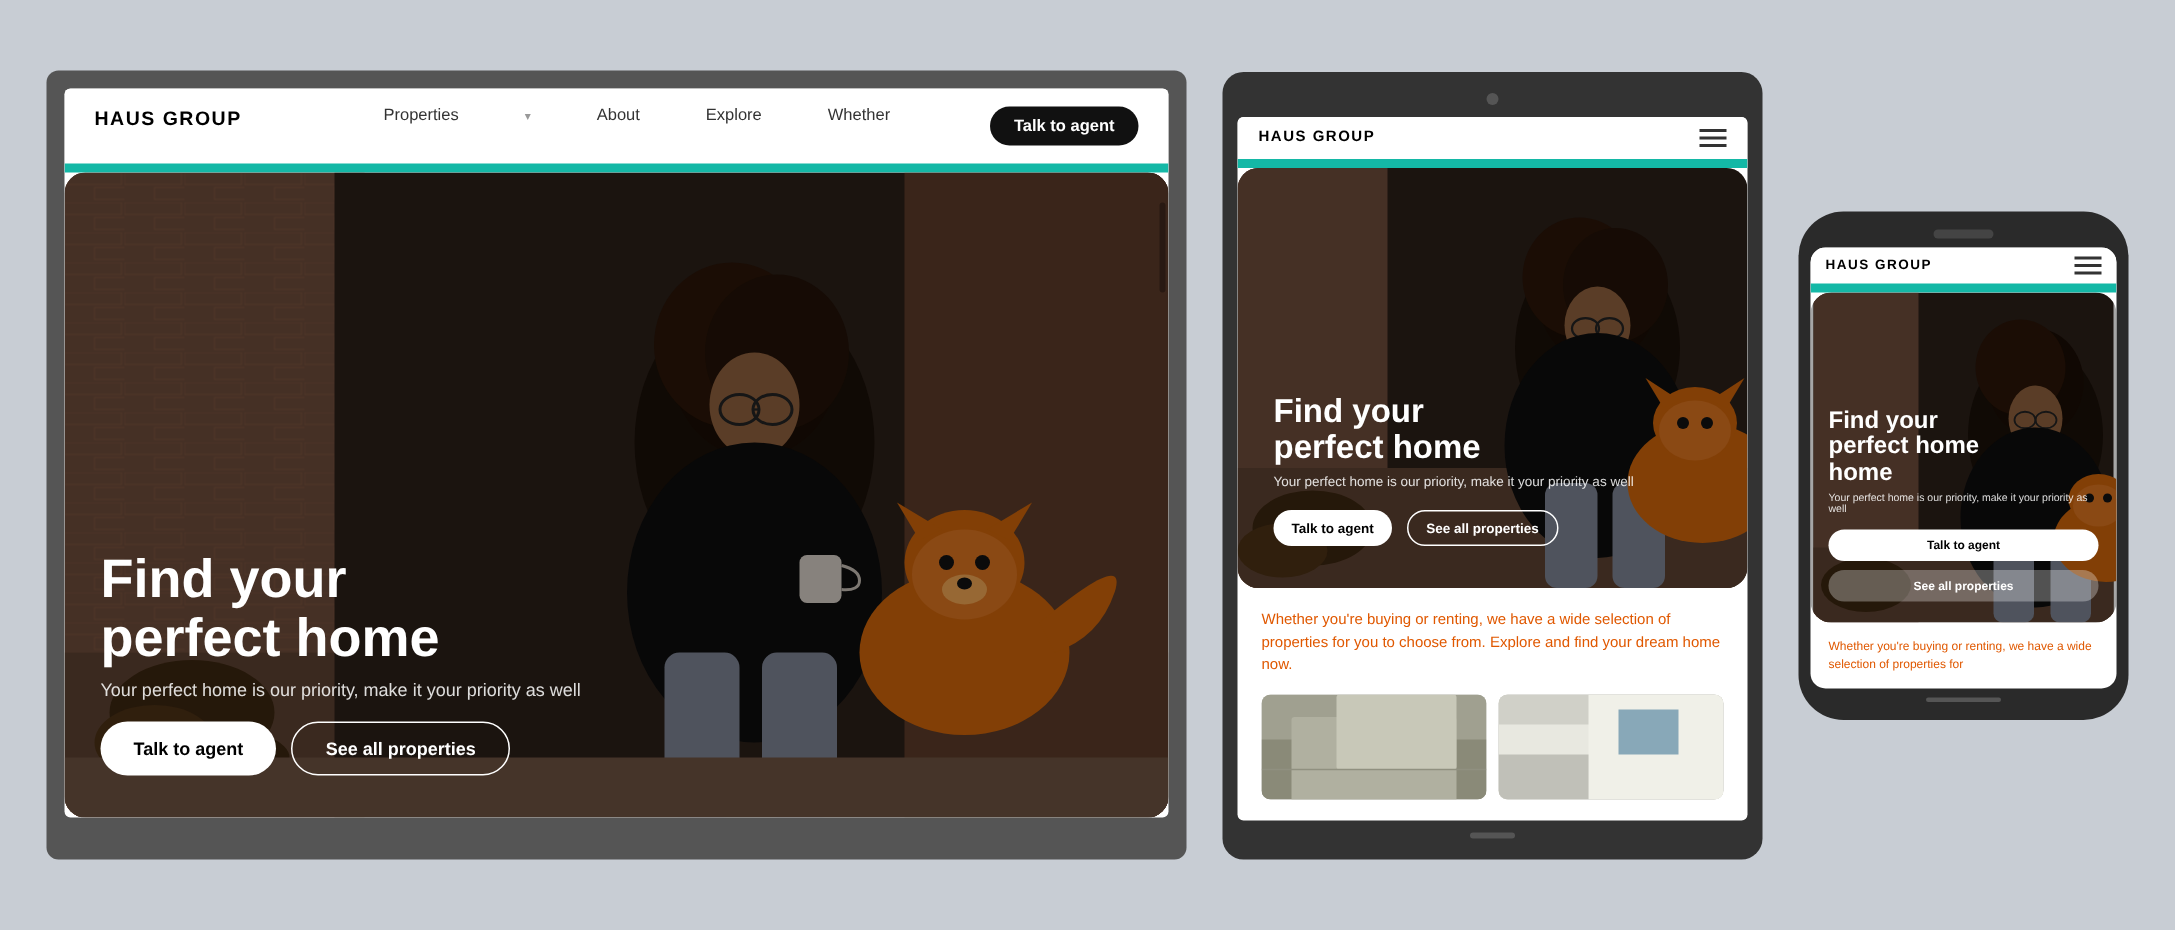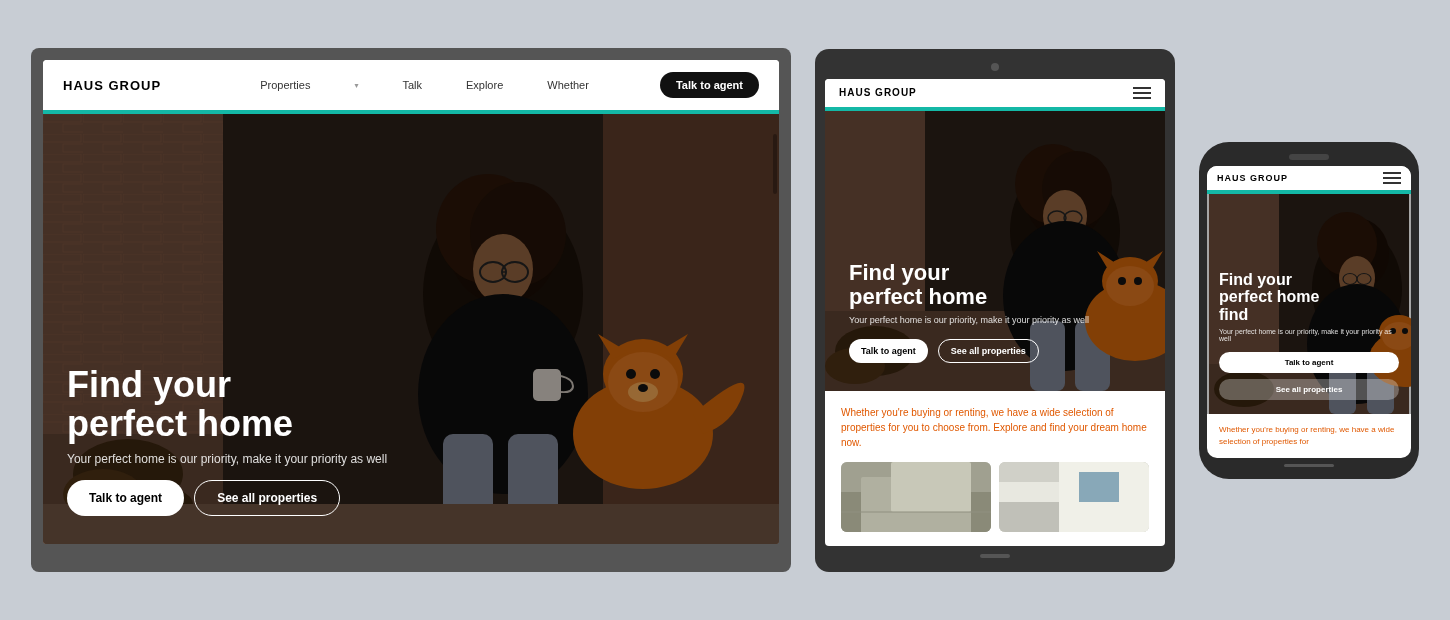--- a/index.html
+++ b/index.html
@@ -78,25 +78,25 @@
     .device-mobile .home-bar {
       width: 50px; height: 3px;
       background: #555;
       border-radius: 2px;
       margin: 6px auto 0;
     }
 
     
     .site-nav {
       display: flex;
-      align-items: center;
+      align-items: flex-start;
       justify-content: space-between;
       padding: 12px 20px;
       background: #fff;
-      border-bottom: 4px solid #14b8a6;
+      border-bottom: 6px solid #14b8a6;
     }
     .site-logo {
       font-weight: 900;
       font-size: 13px;
       letter-spacing: 1px;
       color: #000;
     }
     .nav-links {
       display: flex;
       gap: 16px;
@@ -124,20 +124,21 @@
       display: block;
       width: 18px;
       height: 2px;
       background: #333;
     }
 
     
     .hero {
       position: relative;
       overflow: hidden;
+      border-radius: 14px;
     }
     .hero-overlay {
       position: absolute;
       inset: 0;
       background: rgba(0,0,0,0.35);
     }
     .hero-content {
       position: absolute;
       bottom: 0; left: 0; right: 0;
       padding: 20px 24px 28px;
@@ -267,21 +268,21 @@
 <body>
 
 <div class="device-desktop">
   <div class="screen" style="position:relative;">
 
     <nav class="site-nav">
       <div class="site-logo">HAUS GROUP</div>
       <div class="nav-links">
         <span>Properties</span>
         <span style="font-size:8px;color:#999;">▾</span>
-        <span>Talk</span>
+        <span>About</span>
         <span>Explore</span>
         <span>Whether</span>
       </div>
       <div class="nav-cta">Talk to agent</div>
     </nav>
 
     <div class="hero desktop-hero">
 
       <svg class="fake-hero-img" viewBox="0 0 736 430" xmlns="http://www.w3.org/2000/svg">
 
@@ -487,21 +488,21 @@
         <ellipse cx="190" cy="138" rx="20" ry="17" fill="#c8620a"></ellipse>
         <ellipse cx="190" cy="142" rx="17" ry="14" fill="#d47020"></ellipse>
         <ellipse cx="184" cy="137" rx="3" ry="3" fill="#111"></ellipse>
         <ellipse cx="196" cy="137" rx="3" ry="3" fill="#111"></ellipse>
       </svg>
       <div class="hero-overlay"></div>
       <div class="hero-content" style="padding:10px 12px 14px;">
         <div class="hero-title" style="font-size:16px;">
           <div>Find your</div>
           <div>perfect home</div>
-          <div>find</div>
+          <div>home</div>
         </div>
         <div class="hero-sub" style="font-size:7px;">Your perfect home is our priority, make it your priority as well</div>
         <div class="hero-buttons" style="flex-direction:column;gap:6px;margin-top:10px;">
           <button class="btn-white" style="font-size:8px;padding:6px 12px;text-align:center;">Talk to agent</button>
           <button class="btn-white" style="font-size:8px;padding:6px 12px;text-align:center;background:rgba(255,255,255,0.3);color:#fff;">See all properties</button>
         </div>
       </div>
     </div>
 
     <div class="mobile-content">

